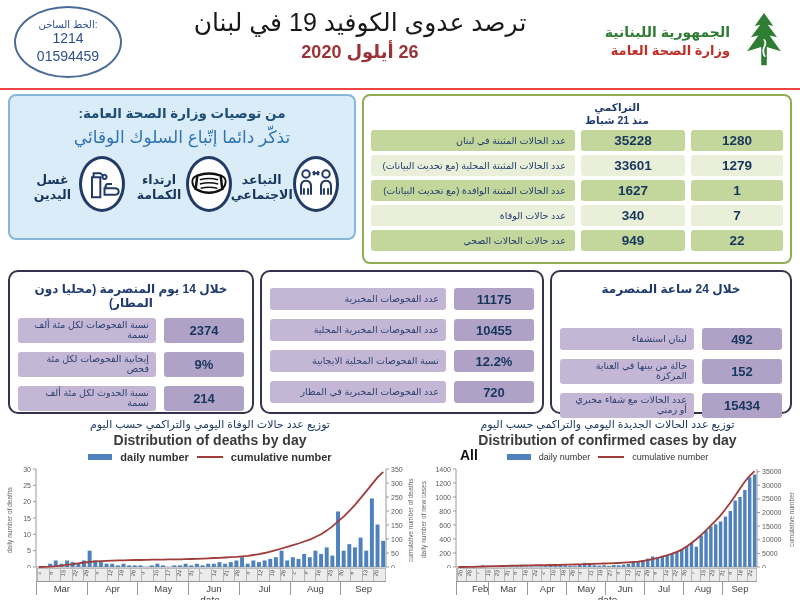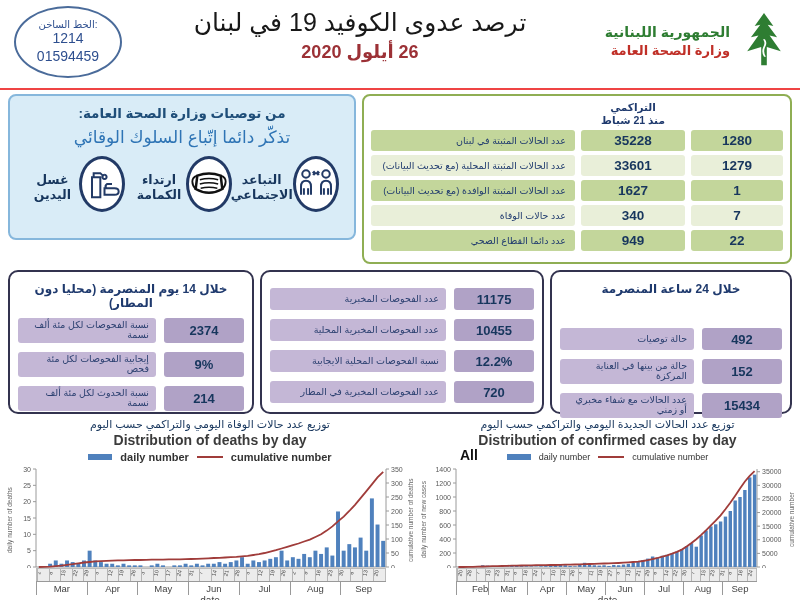--- a/index.html
+++ b/index.html
@@ -24,21 +24,21 @@
   .reco{position:absolute;left:8px;top:94px;width:348px;height:146px;background:#d9ecf7;border:2px solid #86b7dc;border-radius:8px;text-align:center}
   .reco-title{font-size:13.5px;font-weight:bold;color:#1f4e79;direction:rtl;margin-top:9px}
   .reco-sub{font-size:17px;color:#2e74b5;direction:rtl;margin-top:6px}
   .reco-row{display:flex;justify-content:space-around;align-items:flex-start;margin-top:8px;padding:0 12px;direction:rtl}
   .reco-item{display:flex;flex-direction:row;align-items:center;width:100px}
   .circle{width:56px;height:56px;background:#fff;border:3px solid #223a66;border-radius:50%;display:flex;align-items:center;justify-content:center}
   .reco-lab{font-size:12.5px;font-weight:bold;color:#17365d;margin-top:5px;direction:rtl}
 
   
   .gtable{position:absolute;left:362px;top:94px;width:430px;height:170px;background:#fff;border:2px solid #8fae53;border-radius:8px;padding:5px 7px}
-  .g-headrow{display:grid;grid-template-columns:1fr 104px 92px;gap:6px;margin-bottom:3px}
+  .g-headrow{display:grid;grid-template-columns:1fr 104px 92px;gap:22px;margin-bottom:3px}
   .g-head{font-size:10.5px;font-weight:bold;color:#1f3a6e;text-align:center;white-space:pre-line;direction:rtl;line-height:1.25}
   .g-row{display:grid;grid-template-columns:1fr 104px 92px;gap:6px;margin-bottom:4px}
   .pill{border-radius:3px;display:flex;align-items:center}
   .g-lab{font-size:9.5px;color:#1f3a6e;direction:rtl;text-align:right;padding:2px 9px;justify-content:flex-start;min-height:21px;line-height:1.1}
   .g-val{font-size:13.5px;font-weight:bold;color:#17365d;justify-content:center;min-height:21px}
   .dark{background:#c3d69b}
   .light{background:#e9efd9}
 
   
   .ppanel{position:absolute;top:270px;background:#fff;border:2px solid #33334f;border-radius:10px;padding:6px 8px}
@@ -162,21 +162,21 @@
         <div class="pill g-lab dark">عدد الحالات المثبتة الوافدة (مع تحديث البيانات)</div>
         <div class="pill g-val dark">1627</div>
         <div class="pill g-val dark">1</div>
       </div>
       <div class="g-row">
         <div class="pill g-lab light">عدد حالات الوفاة</div>
         <div class="pill g-val light">340</div>
         <div class="pill g-val light">7</div>
       </div>
       <div class="g-row">
-        <div class="pill g-lab dark">عدد دائما القطاع الصحي</div>
+        <div class="pill g-lab dark">عدد حالات الحالات الصحي</div>
         <div class="pill g-val dark">949</div>
         <div class="pill g-val dark">22</div>
       </div>
     </div>
 </div>
 
 <div class="ppanel panelA">
   <div class="p-title">خلال 14 يوم المنصرمة (محليا دون المطار)</div>
   <div>
       <div class="p-row">
@@ -213,21 +213,21 @@
         <div class="pill p-val">720</div>
       </div>
     </div>
 </div>
 
 <div class="ppanel panelC">
   <div class="p-title">خلال 24 ساعة المنصرمة</div>
   <div class="spacer"></div>
   <div>
       <div class="p-row">
-        <div class="pill p-lab">حالة توصيات</div>
+        <div class="pill p-lab">لبنان استشفاء</div>
         <div class="pill p-val">492</div>
       </div>
       <div class="p-row">
         <div class="pill p-lab">حالة من بينها في العناية المركزة</div>
         <div class="pill p-val">152</div>
       </div>
       <div class="p-row">
         <div class="pill p-lab">عدد الحالات مع شفاء مخبري أو زمني</div>
         <div class="pill p-val">15434</div>
       </div>

